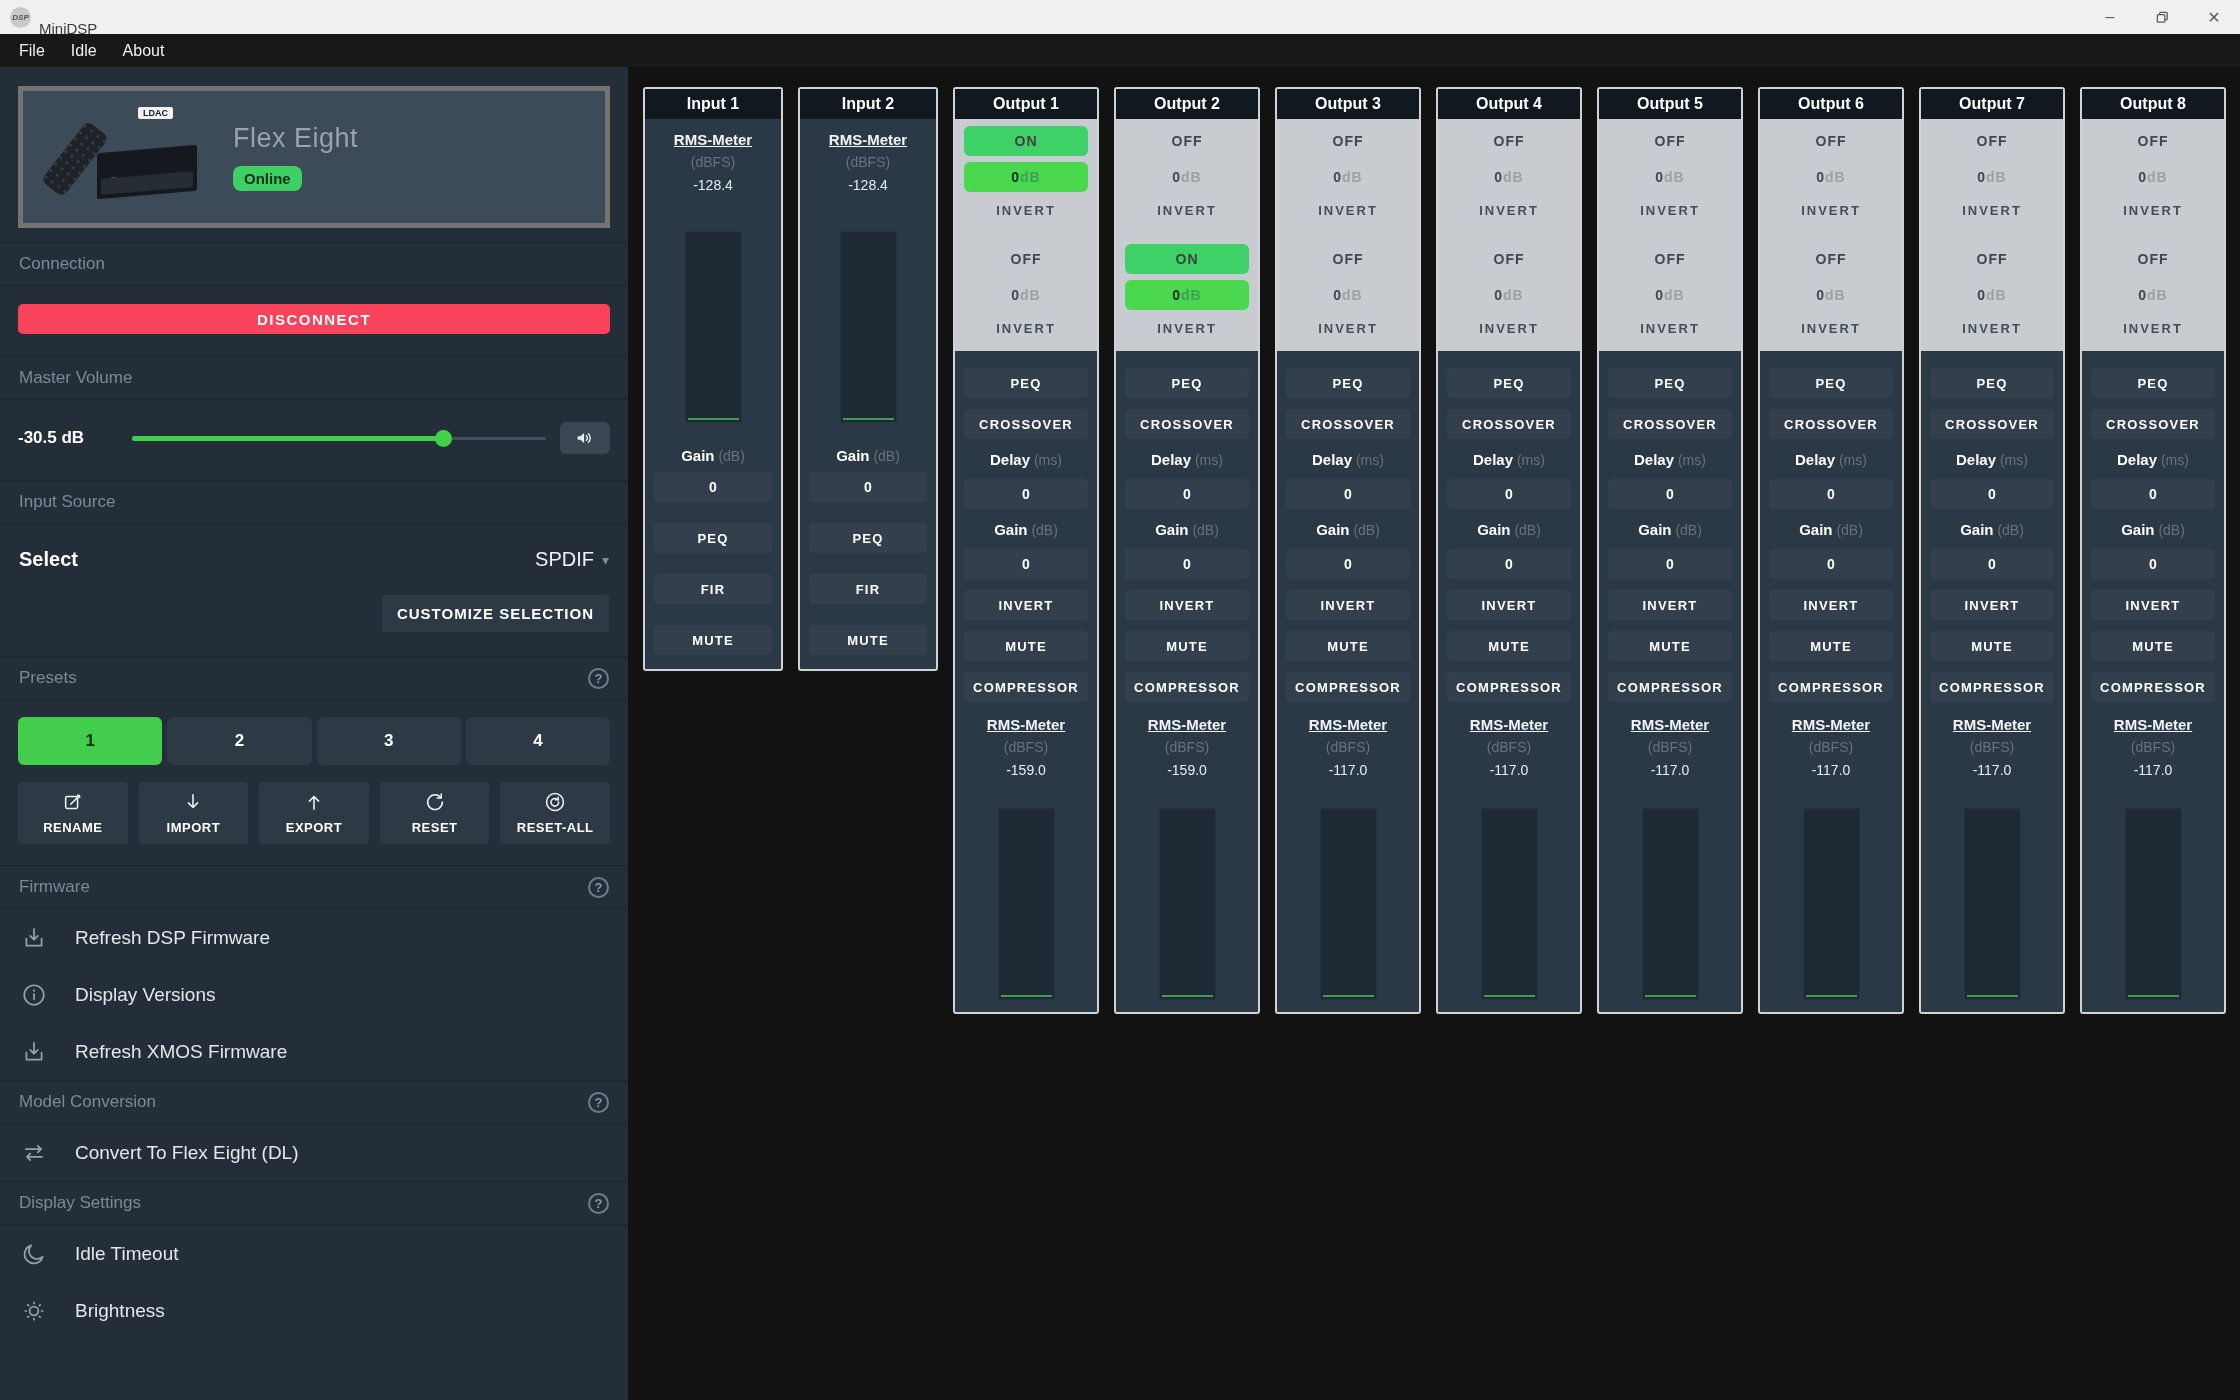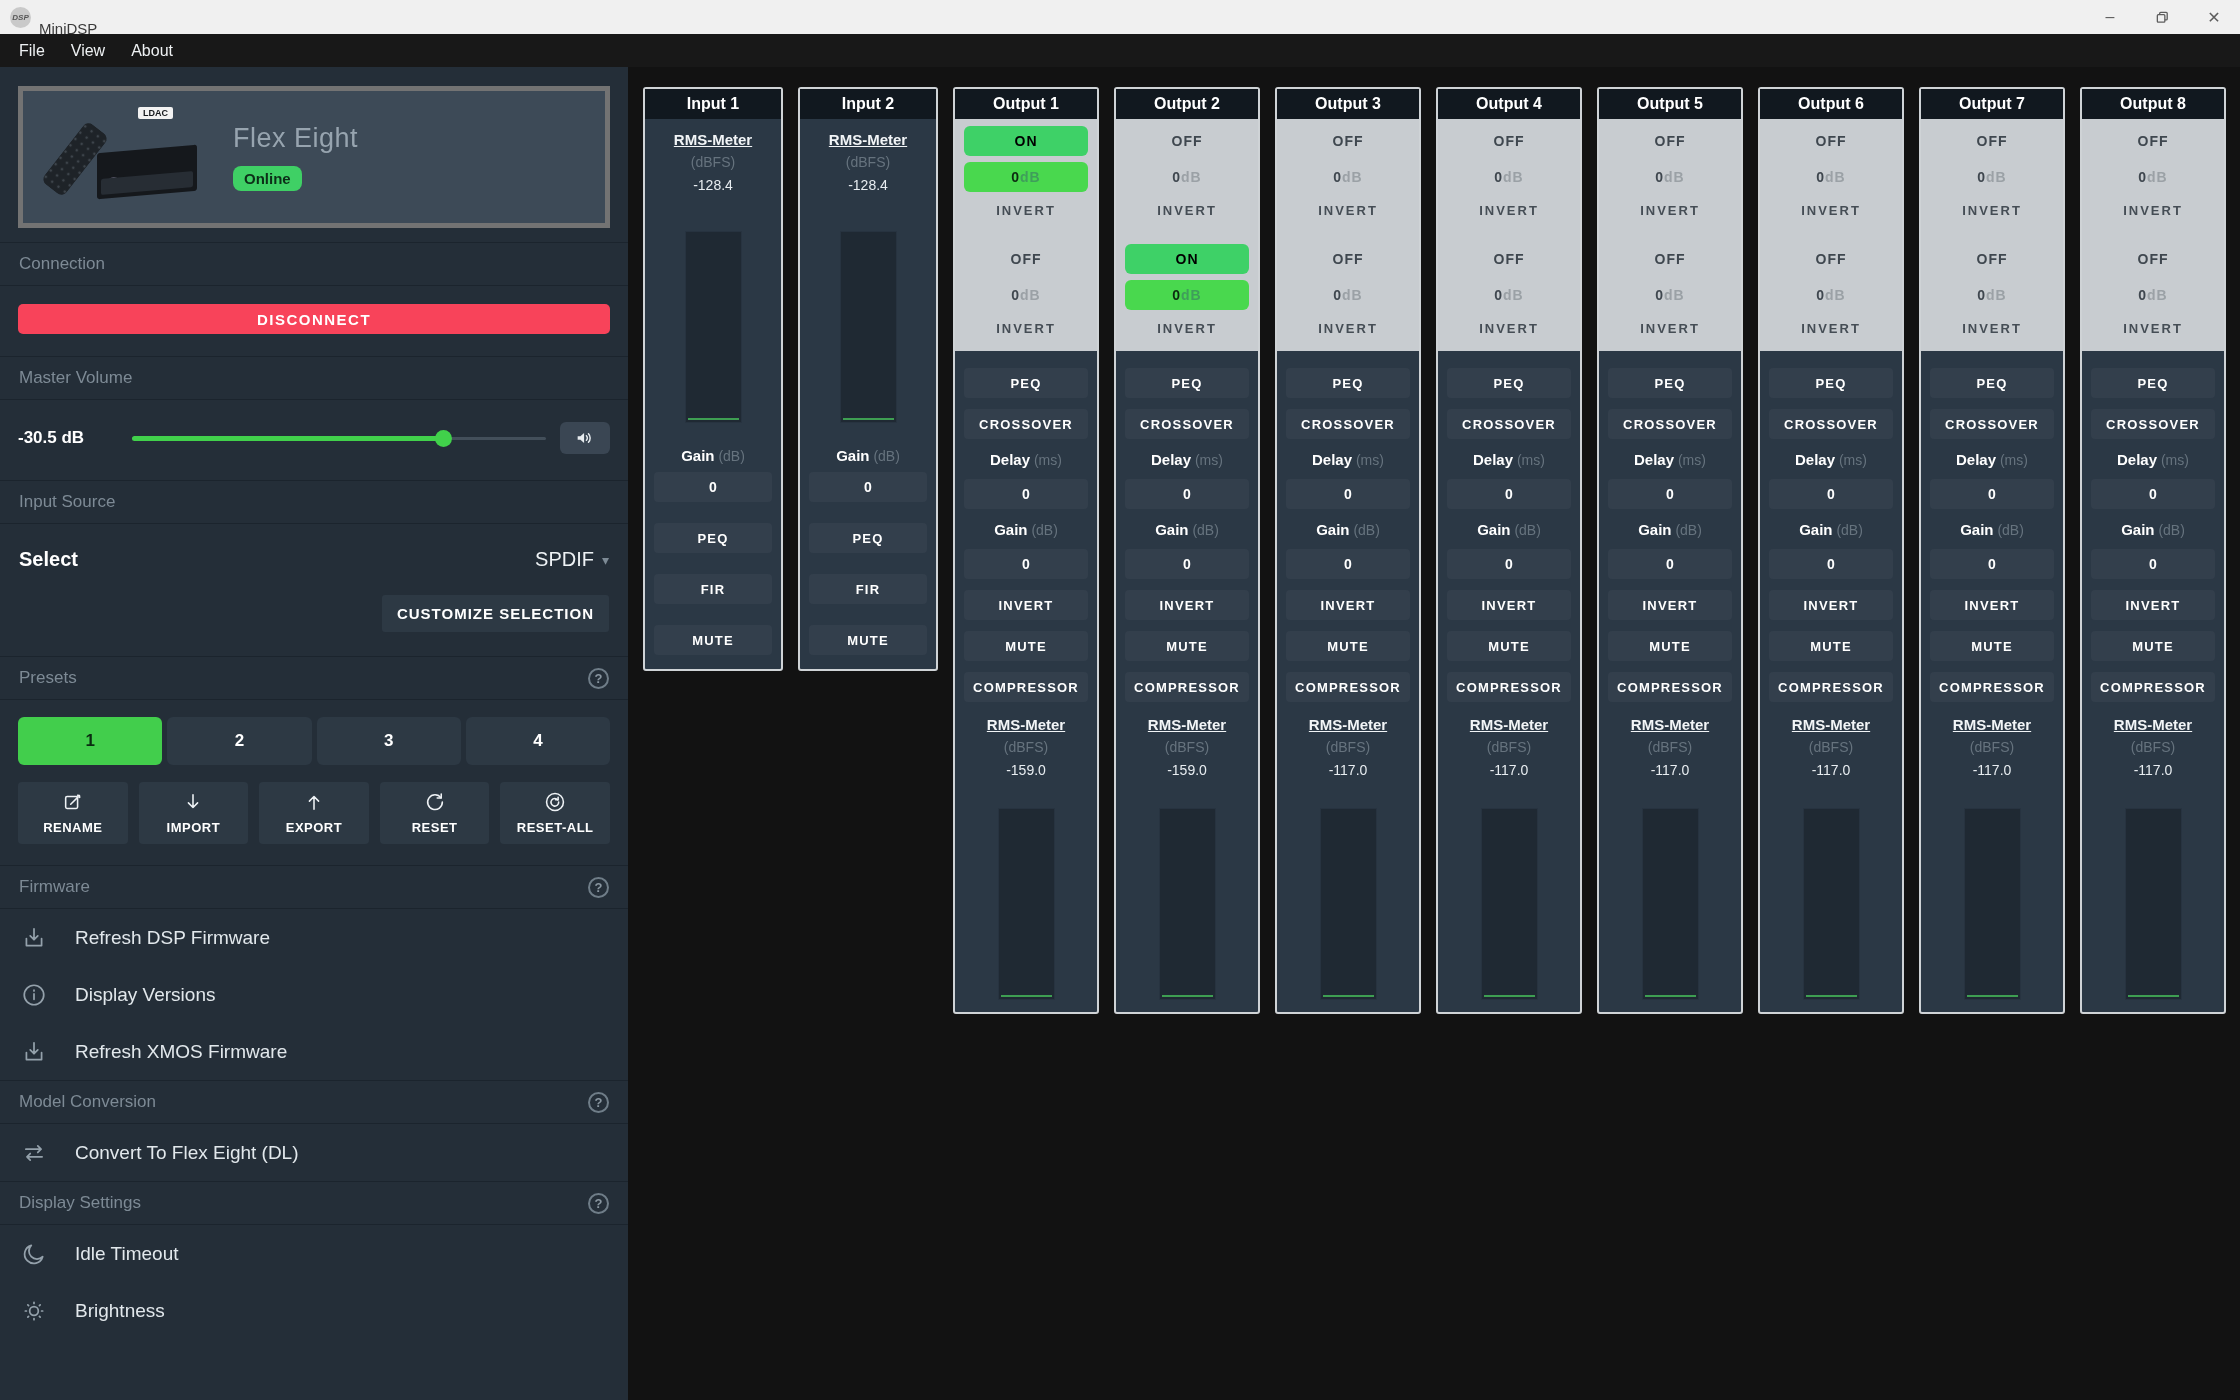--- a/index.html
+++ b/index.html
@@ -114,21 +114,21 @@
   .chan-btn { height:30px; margin-top:12px; background:#333f4c; border:none; border-radius:4px;
     color:#fff; font-weight:bold; font-size:13px; letter-spacing:1.2px; }
   .chan-btn.value { font-size:14px; letter-spacing:0; margin-top:8px; }
   .strip-body .chan-btn.gap { margin-top:21px; }
 
   .routing { background:#c8ccd0; padding:7px 6px 13px; display:flex; flex-direction:column; }
   .route-group { display:flex; flex-direction:column; }
   .route-group + .route-group { margin-top:24px; }
   .route-btn { height:30px; margin:0 3px; border:none; border-radius:6px; font-weight:bold;
     font-size:14px; letter-spacing:1px; }
-  .route-btn.state-on { background:#3ed167; color:#000000; }
+  .route-btn.state-on { background:#3ed167; color:#404040; }
   .route-btn.gain-on { background:#49d84e; color:#0c2a10; margin-top:6px; }
   .route-btn.gain-on .db { color:#3f9e5b; font-weight:bold; }
   .route-off-label { height:30px; display:flex; align-items:center; justify-content:center;
     color:#3f474f; font-weight:bold; font-size:14px; letter-spacing:1px; background:transparent; border:none; }
   .route-off-label.gain { margin-top:6px; }
   .route-off-label .db { color:#9ba1a6; font-weight:bold; }
   .route-invert { margin-top:8px; height:20px; display:flex; align-items:center; justify-content:center;
     color:#454d55; font-weight:bold; font-size:13px; letter-spacing:2px; background:transparent; border:none; }
 
   .out-body .chan-btn { margin-top:11px; }
@@ -149,21 +149,21 @@
         <rect x="5" y="2.5" width="8" height="8" rx="1"></rect>
         <rect x="2.5" y="5" width="8" height="8" rx="1" fill="#f0f0f0"></rect>
       </svg>
     </button>
     <button class="win-btn">✕</button>
   </div>
 </div>
 
 <div class="menubar">
   <button class="menu-item">File</button>
-  <button class="menu-item">View</button>
+  <button class="menu-item">Idle</button>
   <button class="menu-item">About</button>
 </div>
 
 <div class="content">
 
   <div class="sidebar">
 
     <div class="device-card">
       <div class="dev-art">
         <div class="dev-chip">LDAC</div>

